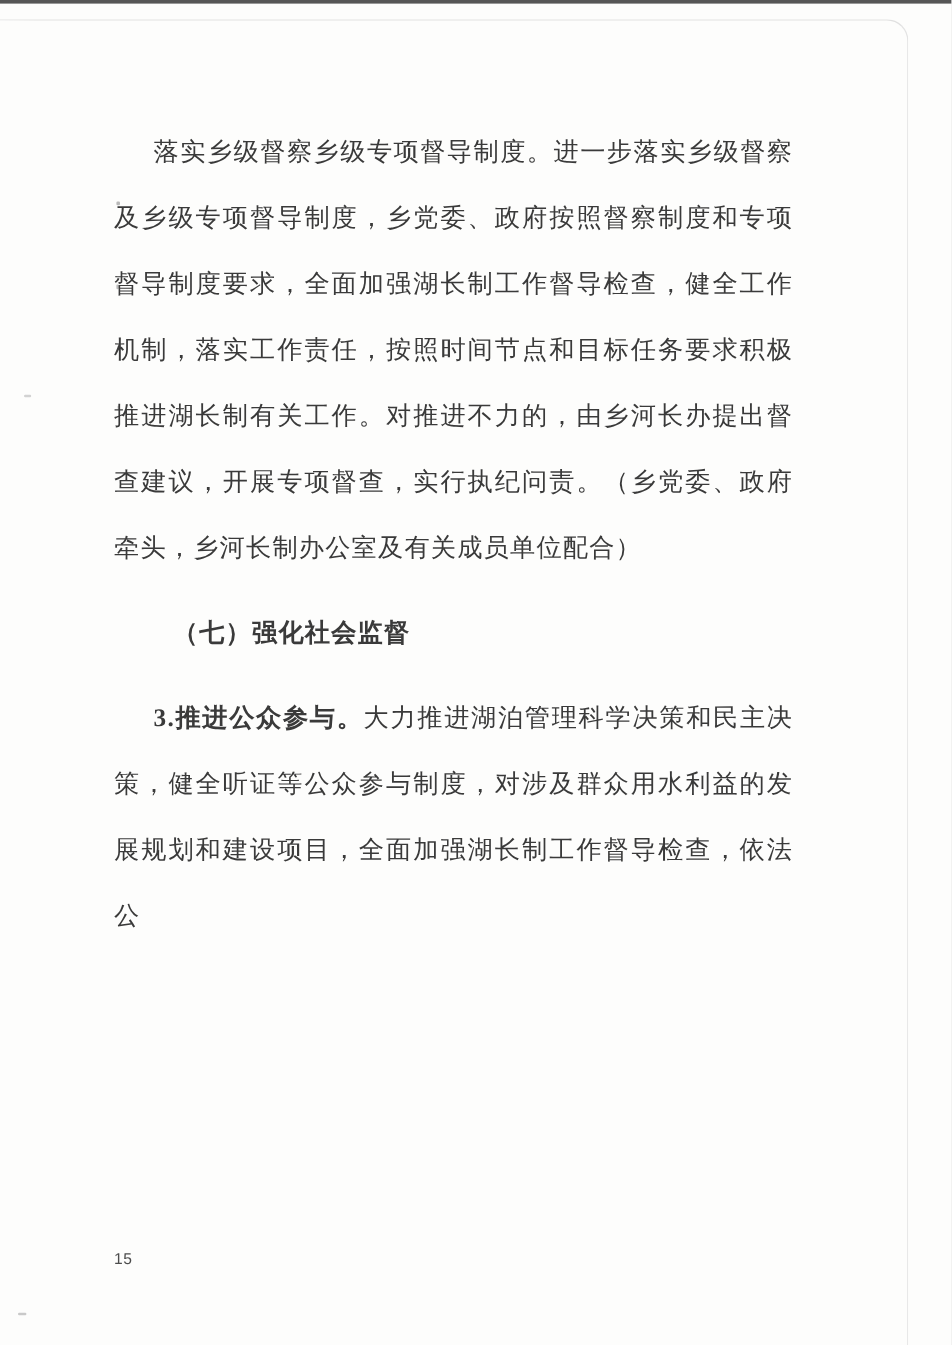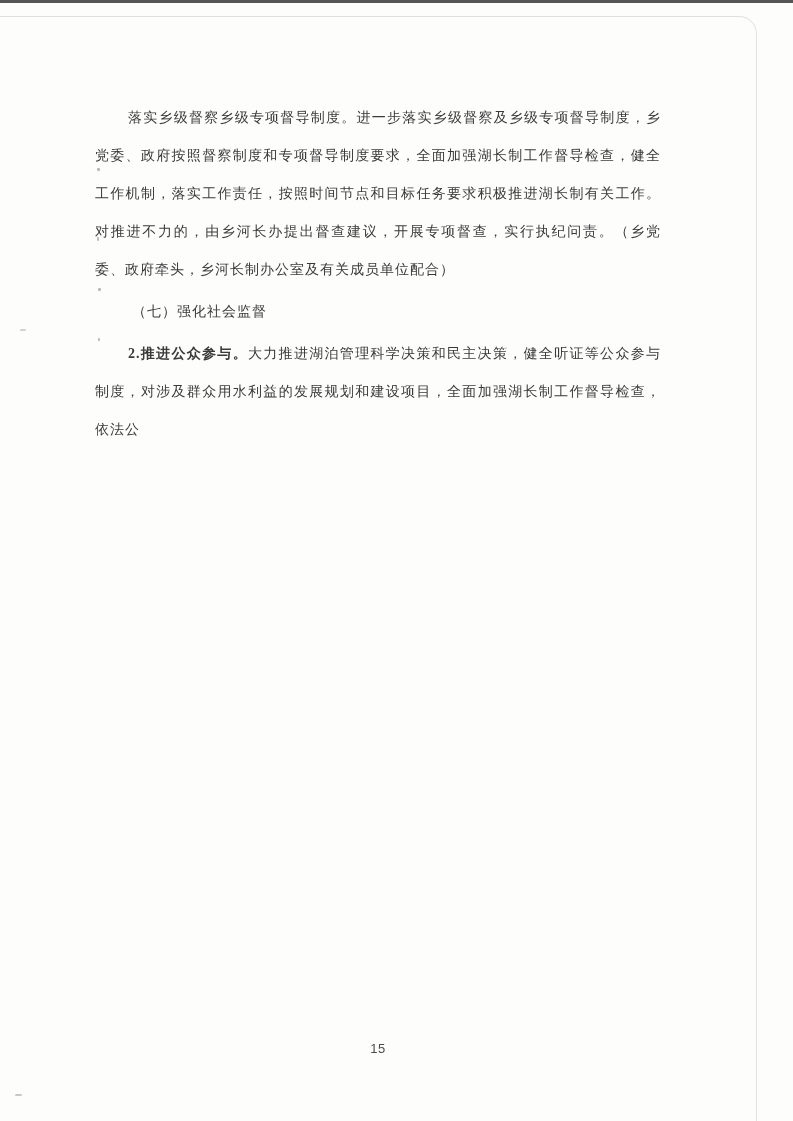--- a/index.html
+++ b/index.html
@@ -32,44 +32,43 @@
     border-right: 1px solid #e3e3e3;
     border-radius: 0 18px 0 0;
     pointer-events: none;
   }
   .text-block {
     position: absolute;
     left: 95px;
     top: 99px;
     width: 566px;
     color: #3a3a3a;
-    font-size: 14px;
-    line-height: 38px;
+    font-size: 21px;
+    line-height: 55px;
     letter-spacing: 1px;
     text-align: justify;
     text-justify: inter-character;
   }
   .para {
     margin: 0;
     text-indent: 33px;
   }
   .heading {
-    margin: 4px;
+    margin: 16px;
     text-indent: 33px;
-    font-weight: normal;
+    font-weight: bold;
   }
   .lead {
     font-weight: bold;
   }
   .page-number {
     position: absolute;
     left: 95px;
     top: 1041px;
     width: 566px;
-    text-align: center;
     font-family: "Liberation Sans", sans-serif;
     font-size: 13px;
     color: #4c4c4c;
     letter-spacing: 0.5px;
   }
   
   .speck {
     position: absolute;
     background: #b9b9b9;
     border-radius: 1px;
@@ -95,16 +94,16 @@
 <div class="speck s5"></div>
 <div class="speck s6"></div>
 
 <div class="text-block">
   <p class="para"><span>落实乡级督察乡级专项督导制度。进一步落实乡级督察及乡级专项督导制度，乡党委、政府按照督察制度和专项督导制度要求，全面加强湖长制工作督导检查，健全工作机制，落实工作责任，按照时间节点和目标任务要求积极推进湖长制有关工作。对推进不力的，由乡河长办提出督查建议，开展专项督查，实行执纪问责。（乡党委、政府牵头，乡河长制办公室及有关成员单位配合）</span></p>
 
   <p class="heading"><span>（七）强化社会监督</span></p>
 
 
 
-  <p class="para"><strong class="lead">2.推进公众参与。</strong><span>大力推进湖泊管理科学决策和民主决策，健全听证等公众参与制度，对涉及群众用水利益的发展规划和建设项目，全面加强湖长制工作督导检查，依法公</span></p>
+  <p class="para"><strong class="lead">3.推进公众参与。</strong><span>大力推进湖泊管理科学决策和民主决策，健全听证等公众参与制度，对涉及群众用水利益的发展规划和建设项目，全面加强湖长制工作督导检查，依法公</span></p>
 </div>
 
 <div class="page-number">15</div>
 
 </body></html>

